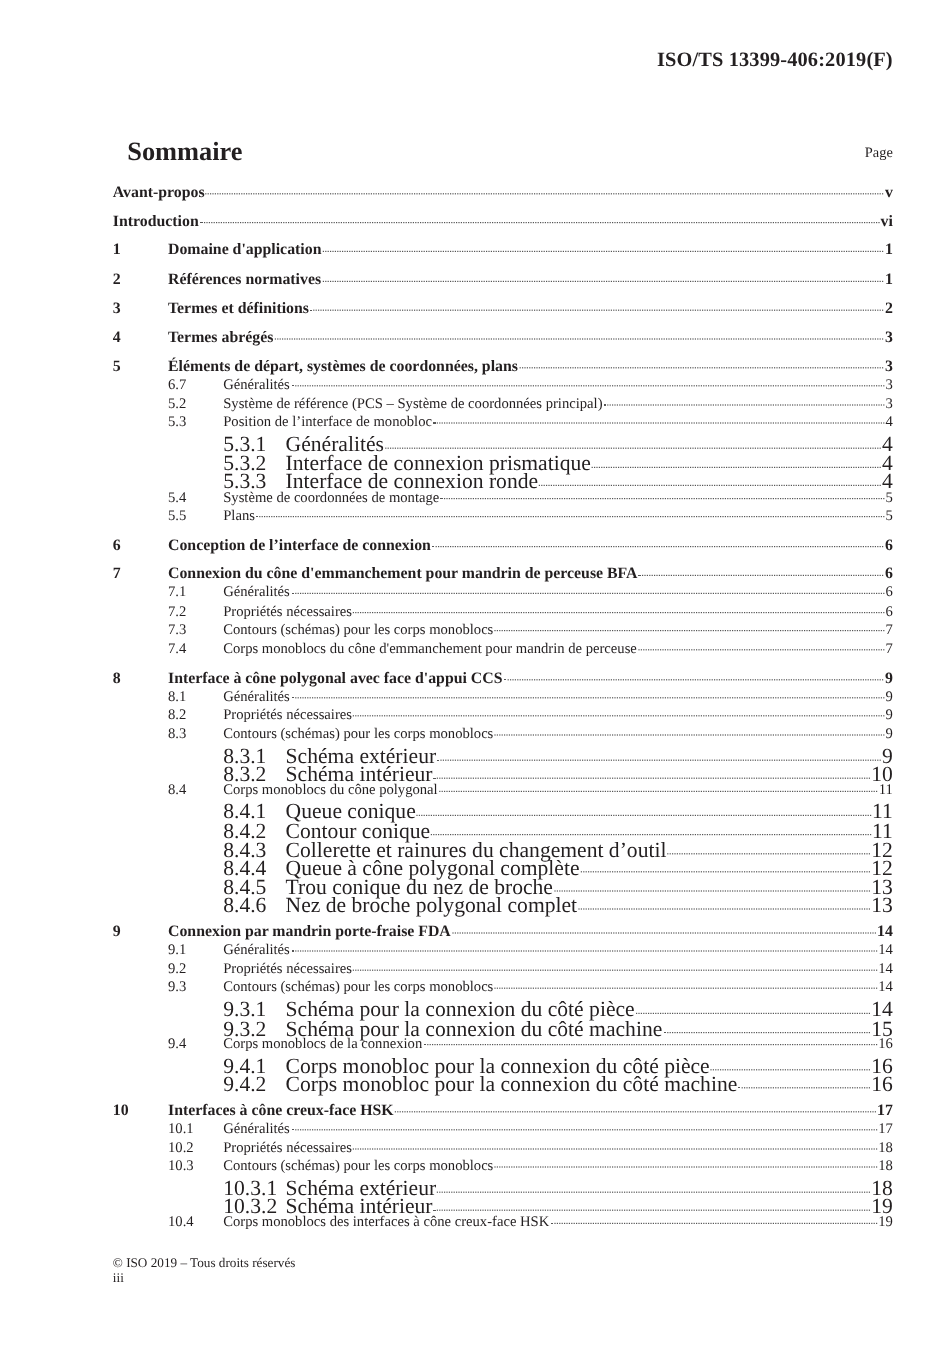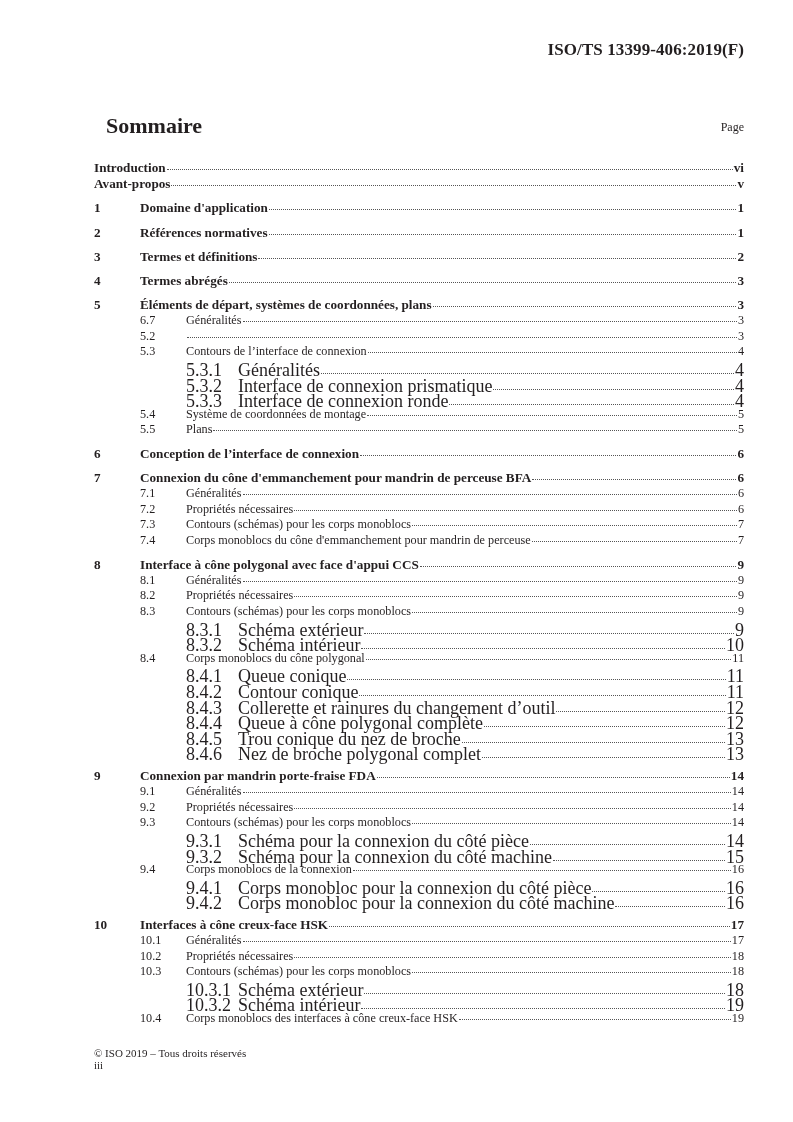--- a/index.html
+++ b/index.html
@@ -24,31 +24,31 @@
   .footer { position:absolute; top:1047px; left:94px; width:650px; font-size:11px; display:flex; justify-content:flex-end;flex-direction:column; }
 </style>
 </head>
 <body>
 
 <div class="doc-id">ISO/TS 13399-406:2019(F)</div>
 <div class="title">Sommaire</div>
 <div class="page-label">Page</div>
 
 <div class="toc" id="toc">
-    <div class="row l1">
-      <span class="label">Introduction</span>
-      <span class="leader"></span>
-      <span class="pg">vi</span>
-    </div>
     <div class="row l1 first">
       <span class="label">Avant-propos</span>
       <span class="leader"></span>
       <span class="pg">v</span>
     </div>
     <div class="row l1">
+      <span class="label">Introduction</span>
+      <span class="leader"></span>
+      <span class="pg">vi</span>
+    </div>
+    <div class="row l1">
       <span class="num">1</span>
       <span class="label">Domaine d'application</span>
       <span class="leader"></span>
       <span class="pg">1</span>
     </div>
     <div class="row l1">
       <span class="num">2</span>
       <span class="label">Références normatives</span>
       <span class="leader"></span>
       <span class="pg">1</span>
@@ -72,26 +72,27 @@
       <span class="pg">3</span>
     </div>
     <div class="row l2">
       <span class="num">6.7</span>
       <span class="label">Généralités</span>
       <span class="leader"></span>
       <span class="pg">3</span>
     </div>
     <div class="row l2">
       <span class="num">5.2</span>
+      <span class="label">Système de référence (PCS – Système de coordonnées principal)</span>
       <span class="leader"></span>
       <span class="pg">3</span>
     </div>
     <div class="row l2">
       <span class="num">5.3</span>
-      <span class="label">Contours de l’interface de connexion</span>
+      <span class="label">Position de l’interface de monobloc</span>
       <span class="leader"></span>
       <span class="pg">4</span>
     </div>
     <div class="row l3">
       <span class="num">5.3.1</span>
       <span class="label">Généralités</span>
       <span class="leader"></span>
       <span class="pg">4</span>
     </div>
     <div class="row l3">

